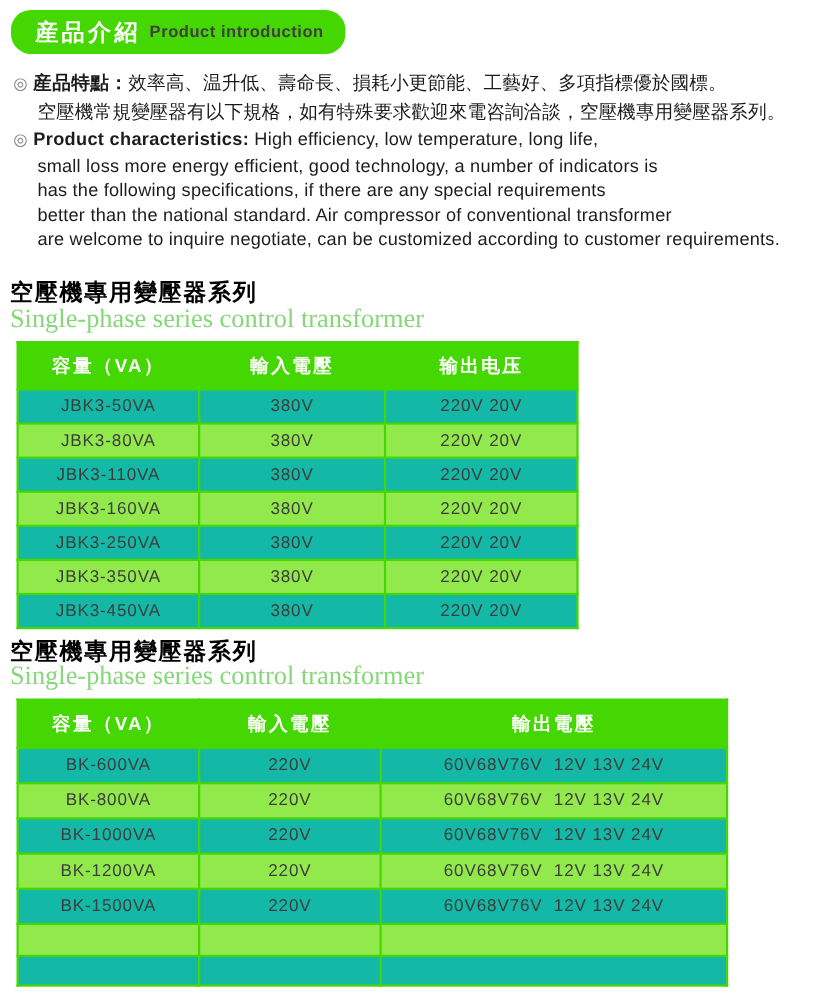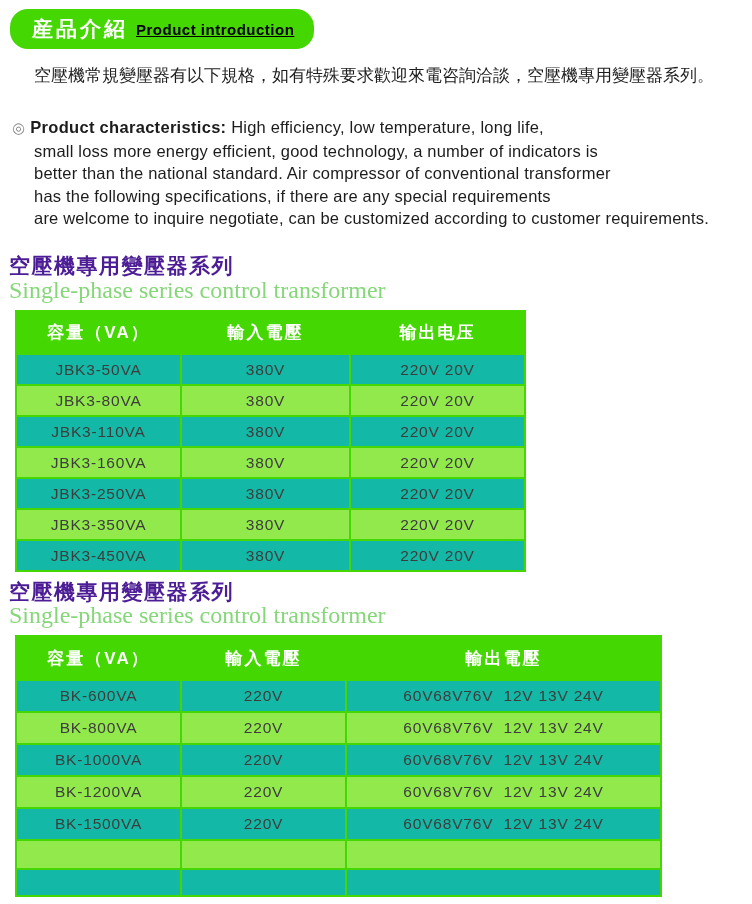--- a/index.html
+++ b/index.html
@@ -18,38 +18,37 @@
     height: 40px;
     background: #45d701;
     border-radius: 18px;
     display: inline-flex; align-items: center;
     padding: 0 20px 0 22px;
   }
   .banner .zh {
     color: #fff; font-weight: bold; font-size: 21px; letter-spacing: 3px;
   }
   .banner .en {
-    color: #000000; font-weight: bold; font-size: 15px; margin-left: 8px;
+    color: #404040; font-weight: bold; font-size: 15px; margin-left: 8px;
     letter-spacing: 0.5px;
-    text-decoration: underline;
   }
 
   
   .para { position: absolute; left: 12px; white-space: nowrap; }
   .para-zh { top: 63px; font-size: 17px; line-height: 25px; }
   .para-en { top: 116px; font-size: 16.5px; line-height: 22.5px; letter-spacing: 0.2px; }
   .para .indent { padding-left: 22px; }
   .bullet { color: #8a8a8a; margin-right: 5px; font-size: 15px; }
   .para b { letter-spacing: 0.3px; }
 
   
   .section-title {
     position: absolute; left: 9px;
     font-size: 21px; font-weight: bold;
-    color: #4c1d95; letter-spacing: 1.5px;
+    color: #000000; letter-spacing: 1.5px;
     white-space: nowrap;
     text-align: center;
   }
   .section-sub {
     position: absolute; left: 9px;
     font-family: "Liberation Serif", serif;
     font-size: 24px; color: #86d779;
     white-space: nowrap;
   }
   .s1-title { top: 252px; }
@@ -86,28 +85,29 @@
 </style>
 </head>
 <body>
 
 <div class="banner">
   <span class="zh">産品介紹</span>
   <span class="en">Product introduction</span>
 </div>
 
 <div class="para para-zh">
+  <div><span class="bullet">◎</span><b>産品特點：</b><span>效率高、温升低、壽命長、損耗小更節能、工藝好、多項指標優於國標。</span></div>
   <div class="indent">空壓機常規變壓器有以下規格，如有特殊要求歡迎來電咨詢洽談，空壓機專用變壓器系列。</div>
 </div>
 
 <div class="para para-en">
   <div><span class="bullet">◎</span><b>Product characteristics:</b> <span>High efficiency, low temperature, long life,</span></div>
   <div class="indent">small loss more energy efficient, good technology, a number of indicators is</div>
+  <div class="indent">has the following specifications, if there are any special requirements</div>
   <div class="indent">better than the national standard. Air compressor of conventional transformer</div>
-  <div class="indent">has the following specifications, if there are any special requirements</div>
   <div class="indent">are welcome to inquire negotiate, can be customized according to customer requirements.</div>
 </div>
 
 <div class="section-title s1-title">空壓機專用變壓器系列</div>
 <div class="section-sub s1-sub">Single-phase series control transformer</div>
 
 <table class="t1">
   <colgroup>
       <col style="width:165px">
       <col style="width:169px">

